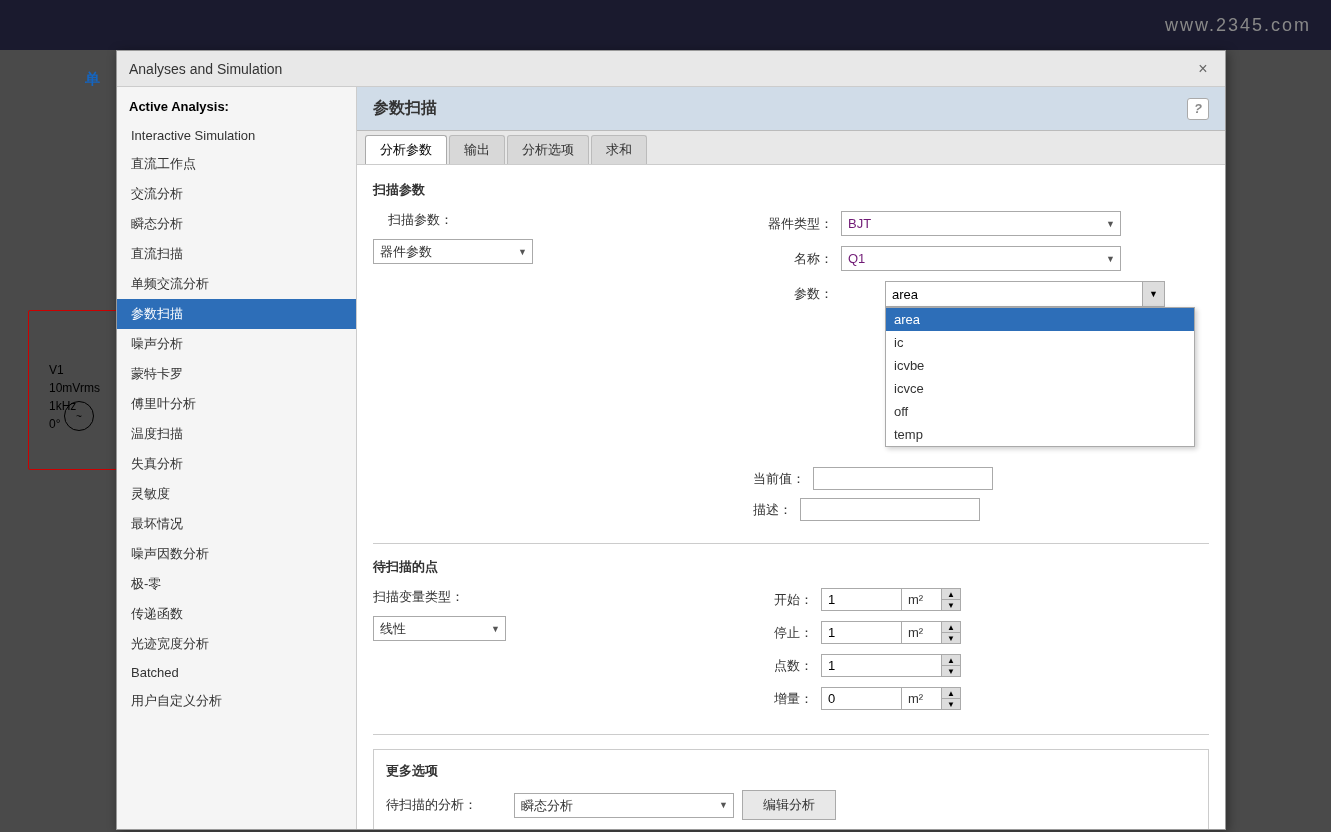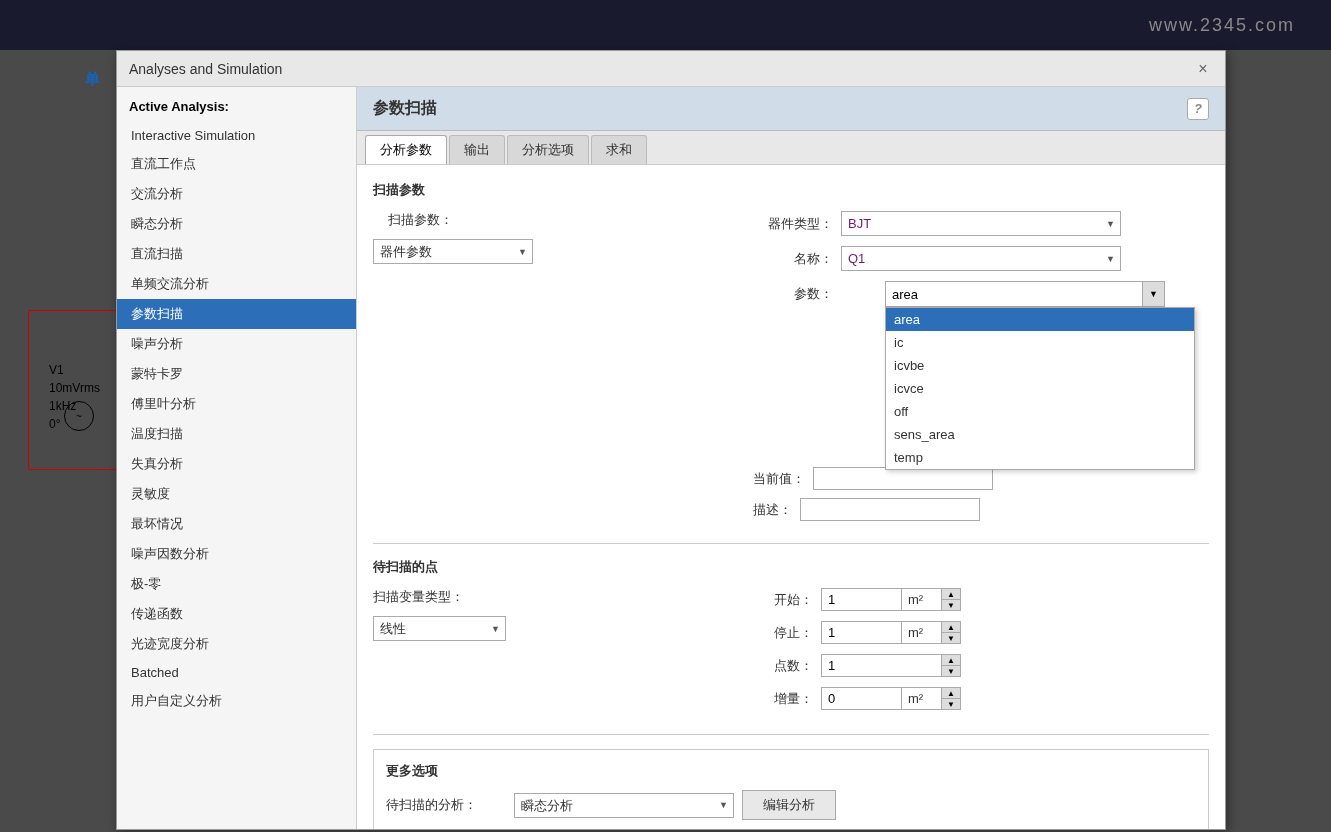--- a/index.html
+++ b/index.html
@@ -14,21 +14,21 @@
     }
 
     
     .top-bar {
       background: #1a1a2e;
       height: 50px;
       width: 100%;
       display: flex;
       align-items: center;
       justify-content: flex-end;
-      padding-right: 36px;
+      padding-right: 20px;
     }
     .top-bar-text {
       color: #888;
       font-size: 18px;
       letter-spacing: 2px;
     }
 
     
     .left-label {
       position: absolute;
@@ -569,21 +569,20 @@
                   <span style="flex:1;padding:3px 6px;font-size:13px;">area</span>
                   <div style="width:22px;height:24px;background:#ddd;border-left:1px solid #aaa;display:flex;align-items:center;justify-content:center;font-size:9px;cursor:pointer;">▼</div>
                 </div>
 
                 <div class="dropdown-list">
                   <div class="dropdown-list-item selected">area</div>
                   <div class="dropdown-list-item">ic</div>
                   <div class="dropdown-list-item">icvbe</div>
                   <div class="dropdown-list-item">icvce</div>
                   <div class="dropdown-list-item">off</div>
-                  <div class="dropdown-list-item">sens_area</div>
                   <div class="dropdown-list-item">temp</div>
                 </div>
               </div>
             </div>
 
             <div class="current-val-row" style="margin-top:160px;">
               <span class="curr-label">当前值：</span>
               <input type="text" class="text-input" style="width: 180px;" value="">
             </div>
 

